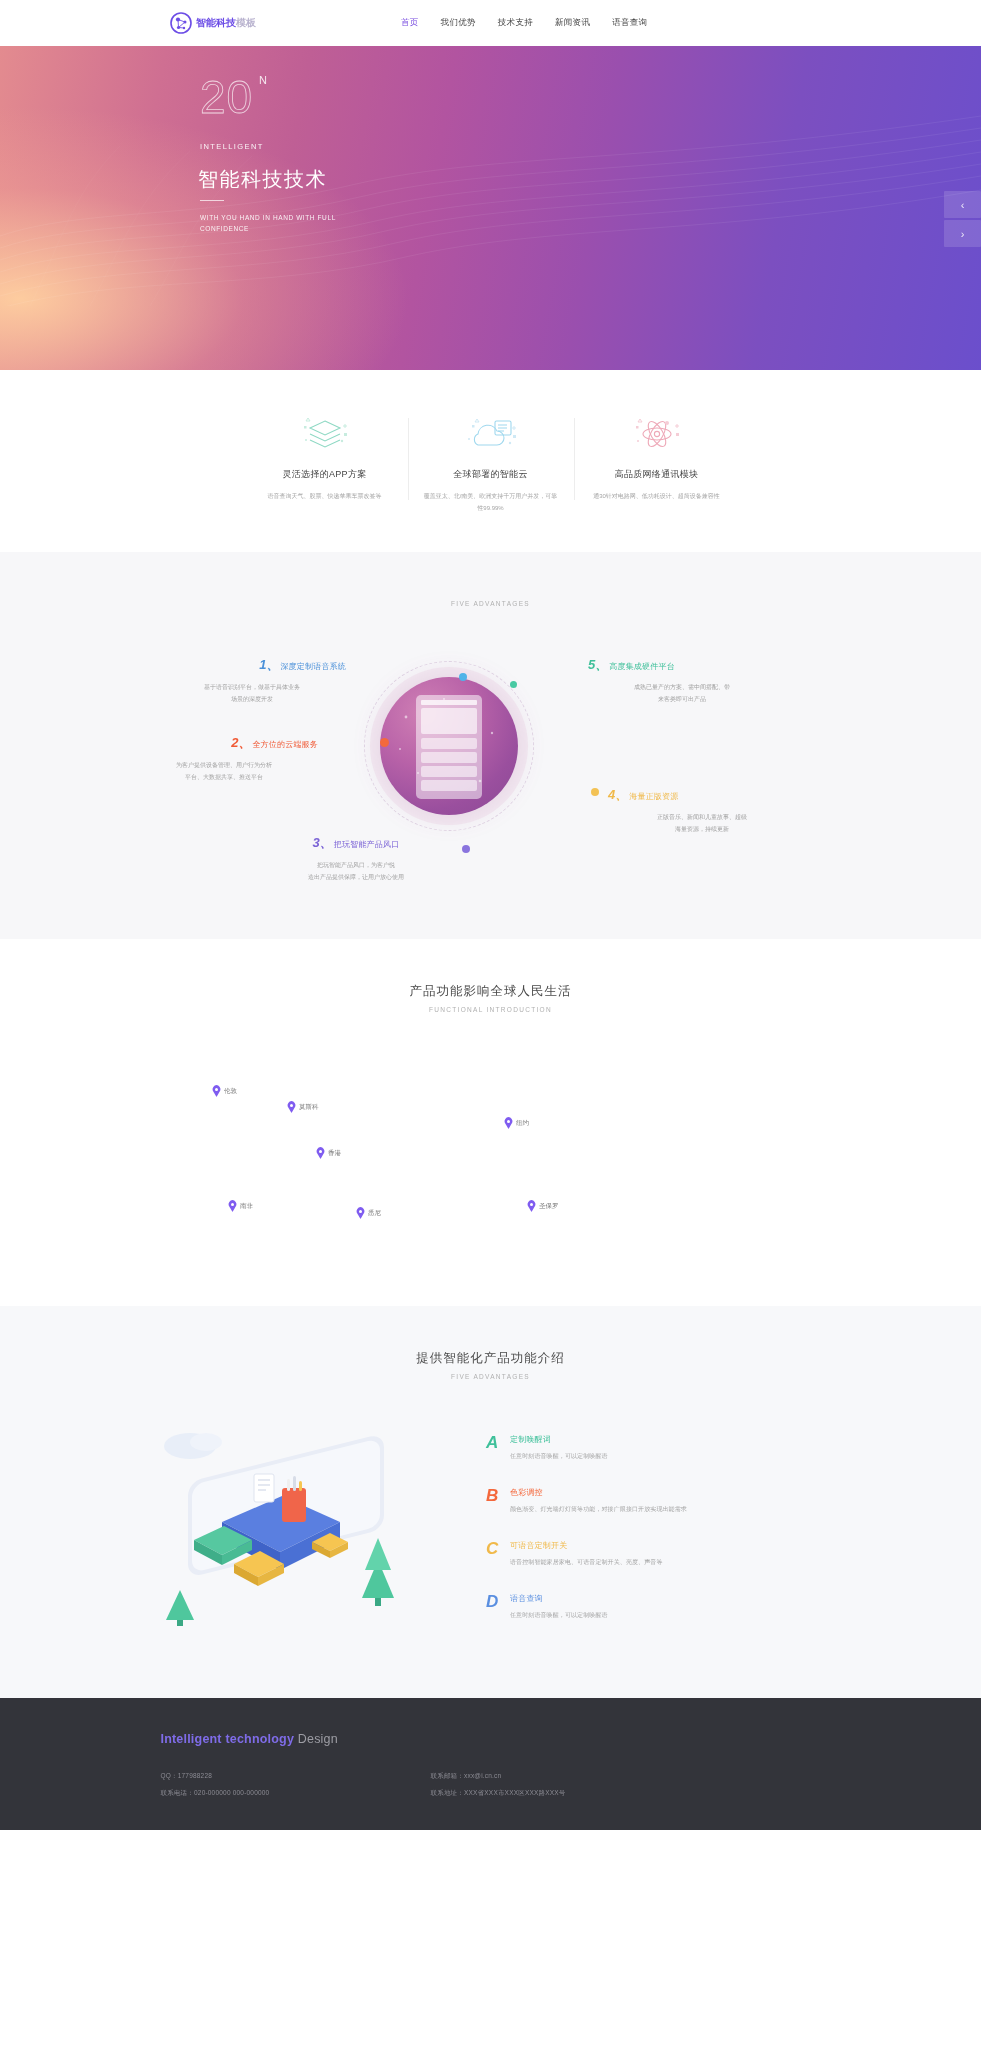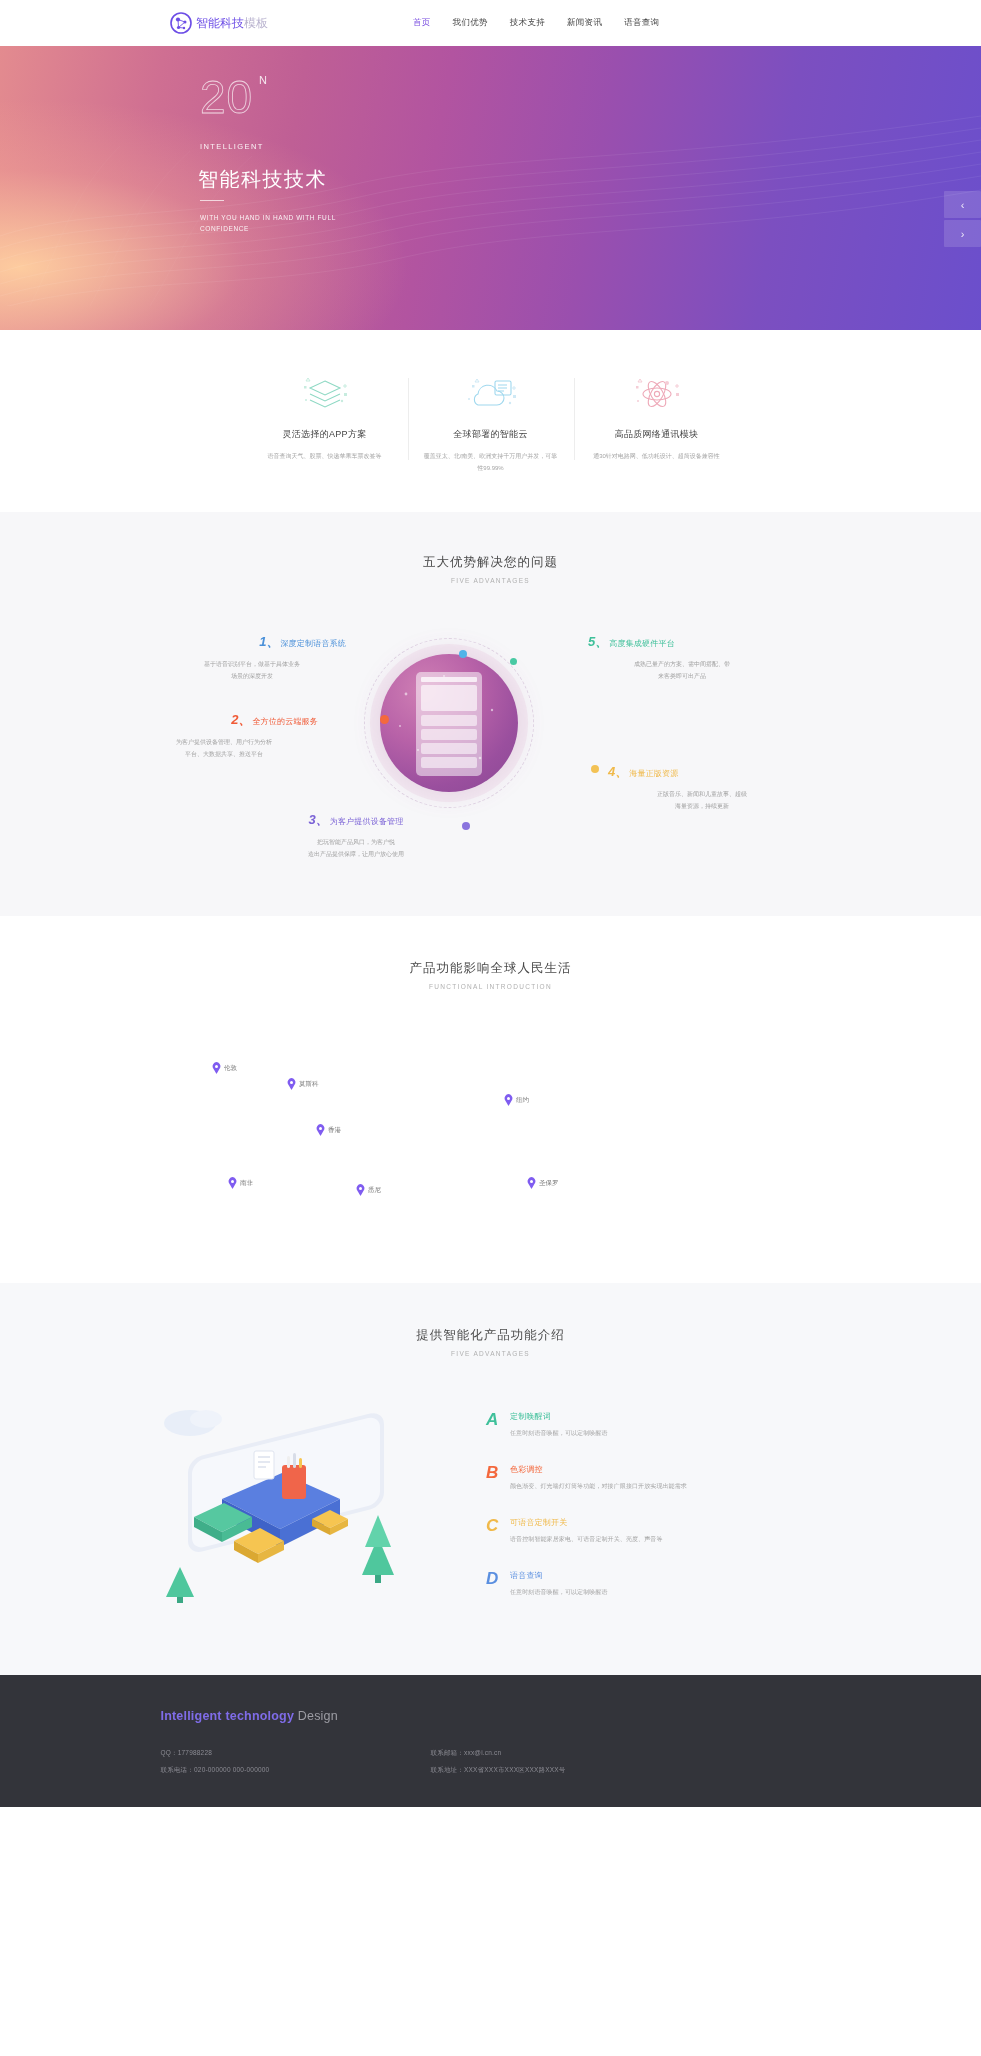--- a/index.html
+++ b/index.html
@@ -8,30 +8,30 @@
     font-family:"Liberation Sans","DejaVu Sans",sans-serif;
     -webkit-font-smoothing:antialiased;
     color:#555; overflow-x:hidden;
   }
   .wrap { width:981px; position:relative; }
 
   
   .header { height:46px; background:#fff; display:flex; align-items:center; position:relative; z-index:20; }
   .logo { display:flex; align-items:center; margin-left:170px; gap:4px; }
   .logo-mark { width:22px; height:22px; position:relative; flex:0 0 22px; }
-  .logo-text { font-size:12px; font-weight:normal; letter-spacing:0px; }
+  .logo-text { font-size:10px; font-weight:bold; letter-spacing:0px; }
   .logo-text .t1 { color:#6c4de6; }
   .logo-text .t2 { color:#b9b3cf; }
   .nav { display:flex; align-items:center; margin-left:145px; gap:22px; }
   .nav a { font-size:8.5px; color:#444; text-decoration:none; letter-spacing:.3px; }
   .nav a.active { color:#7a4ee0;font-family:Liberation Mono, monospace; }
 
   
   .hero {
-    height:284px; position:relative; overflow:hidden;
+    height:324px; position:relative; overflow:hidden;
     background:
       radial-gradient(ellipse 60% 90% at 2% 78%, rgba(255,208,160,.95) 0%, rgba(247,170,150,.35) 38%, rgba(0,0,0,0) 66%),
       linear-gradient(100deg,#e38b8f 0%,#cf6f92 16%,#bf5f95 30%,#b254a0 44%,#9a4fae 60%,#7c4fc0 78%,#6b4fcc 100%);
   }
   .hero-waves { position:absolute; inset:0; opacity:.30; }
   .hero-inner { position:absolute; left:196px; top:0; width:320px; height:100%; }
   .hero-20 {
     position:absolute; top:28px; left:4px;
     font-size:46px; color:transparent;
     -webkit-text-stroke:.8px rgba(255,255,255,.72);
@@ -264,21 +264,20 @@
           </g>
         </svg>
       </div>
       <div class="fc-title">高品质网络通讯模块</div>
       <div class="fc-desc">通30针对电路网、低功耗设计、超简设备兼容性</div>
     </div>
   </div>
 
   <div class="adv">
     <div class="sec-head">
-      <div class="sec-cn">五大优势解决您的问题</div>
       <div class="sec-en">FIVE ADVANTAGES</div>
     </div>
 
     <div class="adv-stage">
       <div class="ring"></div>
       <div class="orb">
         <svg width="138" height="138" viewBox="0 0 138 138">
           <g fill="#ffffff" opacity=".55">
             <circle cx="26" cy="40" r="1.4"></circle>
               <circle cx="112" cy="56" r="1.2"></circle>
@@ -315,21 +314,21 @@
       <div class="adv-item l" style="left:130px;top:100px;">
         <div>
           <span class="num" style="color:#f05a36">2、</span><span class="ttl" style="color:#f05a36">全方位的云端服务</span>
         </div>
         <div class="dsc" style="white-space:pre-line;text-align:center;">为客户提供设备管理、用户行为分析
 平台、大数据共享、推送平台</div>
       </div>
 
       <div class="adv-item c" style="left:262px;top:200px;">
         <div>
-          <span class="num" style="color:#7b63d6">3、</span><span class="ttl" style="color:#7b63d6">为客户提供设备管理</span>
+          <span class="num" style="color:#7b63d6">3、</span><span class="ttl" style="color:#7b63d6">把玩智能产品风口</span>
         </div>
         <div class="dsc" style="white-space:pre-line;">把玩智能产品风口，为客户悦
 造出产品提供保障，让用户放心使用</div>
       </div>
 
       <div class="adv-item r" style="left:608px;top:152px;">
         <div>
           <span class="num" style="color:#f0b94a">4、</span><span class="ttl" style="color:#f0b94a">海量正版资源</span>
         </div>
         <div class="dsc" style="white-space:pre-line;text-align:center;">正版音乐、新闻和儿童故事、超级

